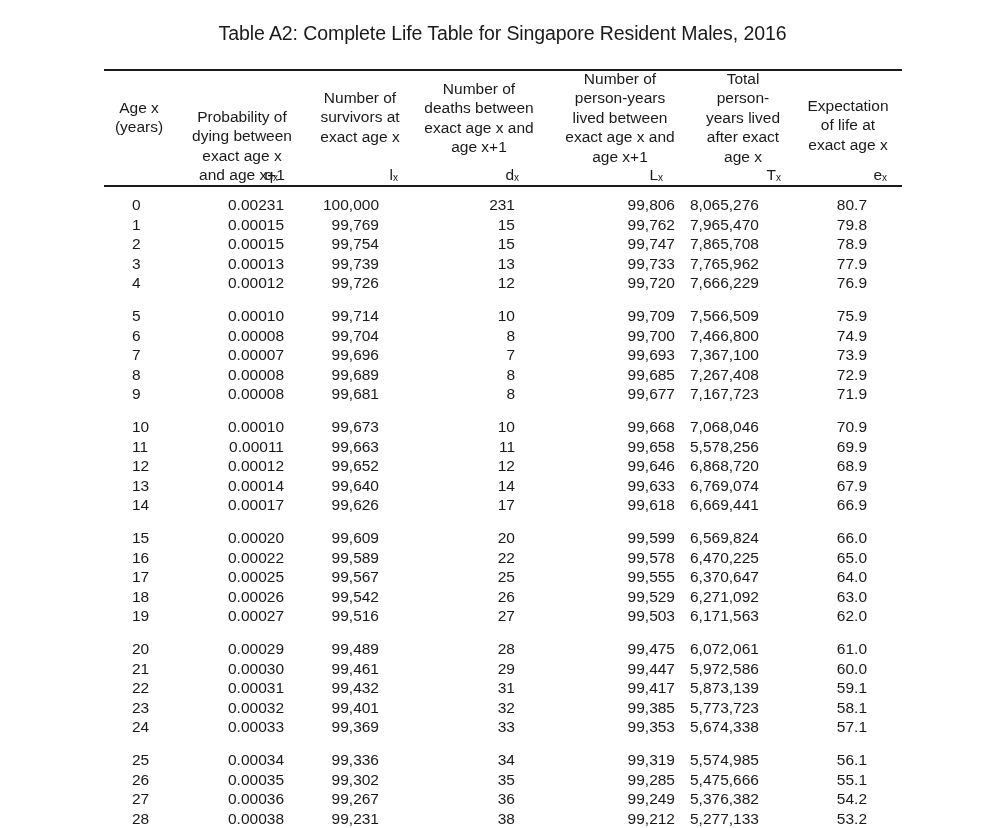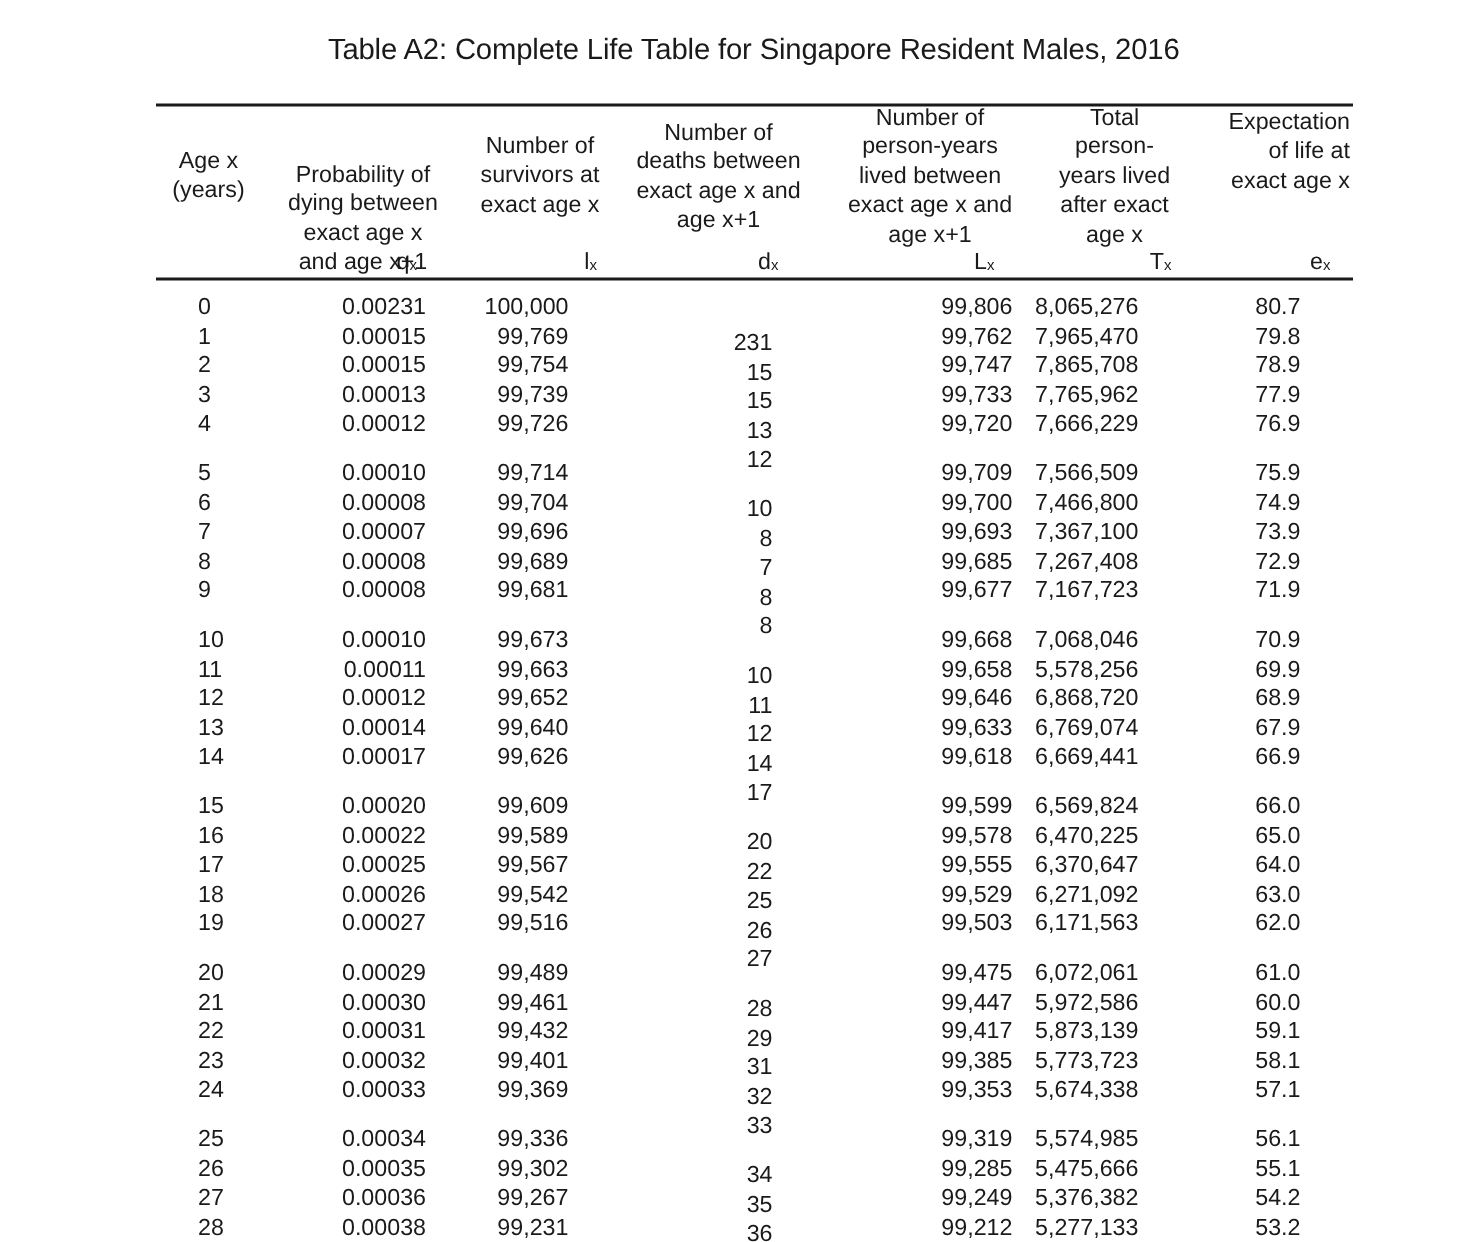--- a/index.html
+++ b/index.html
@@ -62,21 +62,21 @@
     line-height: 20px;
   }
   .cell {
     position: absolute;
     top: 0;
     white-space: nowrap;
   }
   .c-age { left: 132px; width: 30px; text-align: left; }
   .c-qx  { left: 204px; width: 80px; text-align: right; }
   .c-lx  { left: 300px; width: 79px; text-align: right; }
-  .c-dx  { left: 440px; width: 75px; text-align: right; margin-top: 24px; }
+  .c-dx  { left: 440px; width: 75px; text-align: right; }
   .c-Lx  { left: 580px; width: 95px; text-align: right; }
   .c-Tx  { left: 690px; width: 96px; text-align: left; }
   .c-ex  { left: 815px; width: 52px; text-align: right; }
 </style>
 </head>
 <body>
 
 <div class="title">Table A2: Complete Life Table for Singapore Resident Males, 2016</div>
 
 <div class="rule top"></div>
@@ -109,21 +109,21 @@
     <div>exact age x and</div>
     <div>age x+1</div>
   </div>
 <div class="hdr" style="left:694px; top:69px; width:98px;">
     <div>Total</div>
     <div>person-</div>
     <div>years lived</div>
     <div>after exact</div>
     <div>age x</div>
   </div>
-<div class="hdr" style="left:796px; top:72px; width:104px;text-align:right;">
+<div class="hdr" style="left:796px; top:96px; width:104px;">
     <div>Expectation</div>
     <div>of life at</div>
     <div>exact age x</div>
   </div>
 
 <div class="sym" style="left:198px;"><span>q</span><sub>x</sub></div>
 <div class="sym" style="left:318px;"><span>l</span><sub>x</sub></div>
 <div class="sym" style="left:439px;"><span>d</span><sub>x</sub></div>
 <div class="sym" style="left:583px;"><span>L</span><sub>x</sub></div>
 <div class="sym" style="left:701px;"><span>T</span><sub>x</sub></div>

